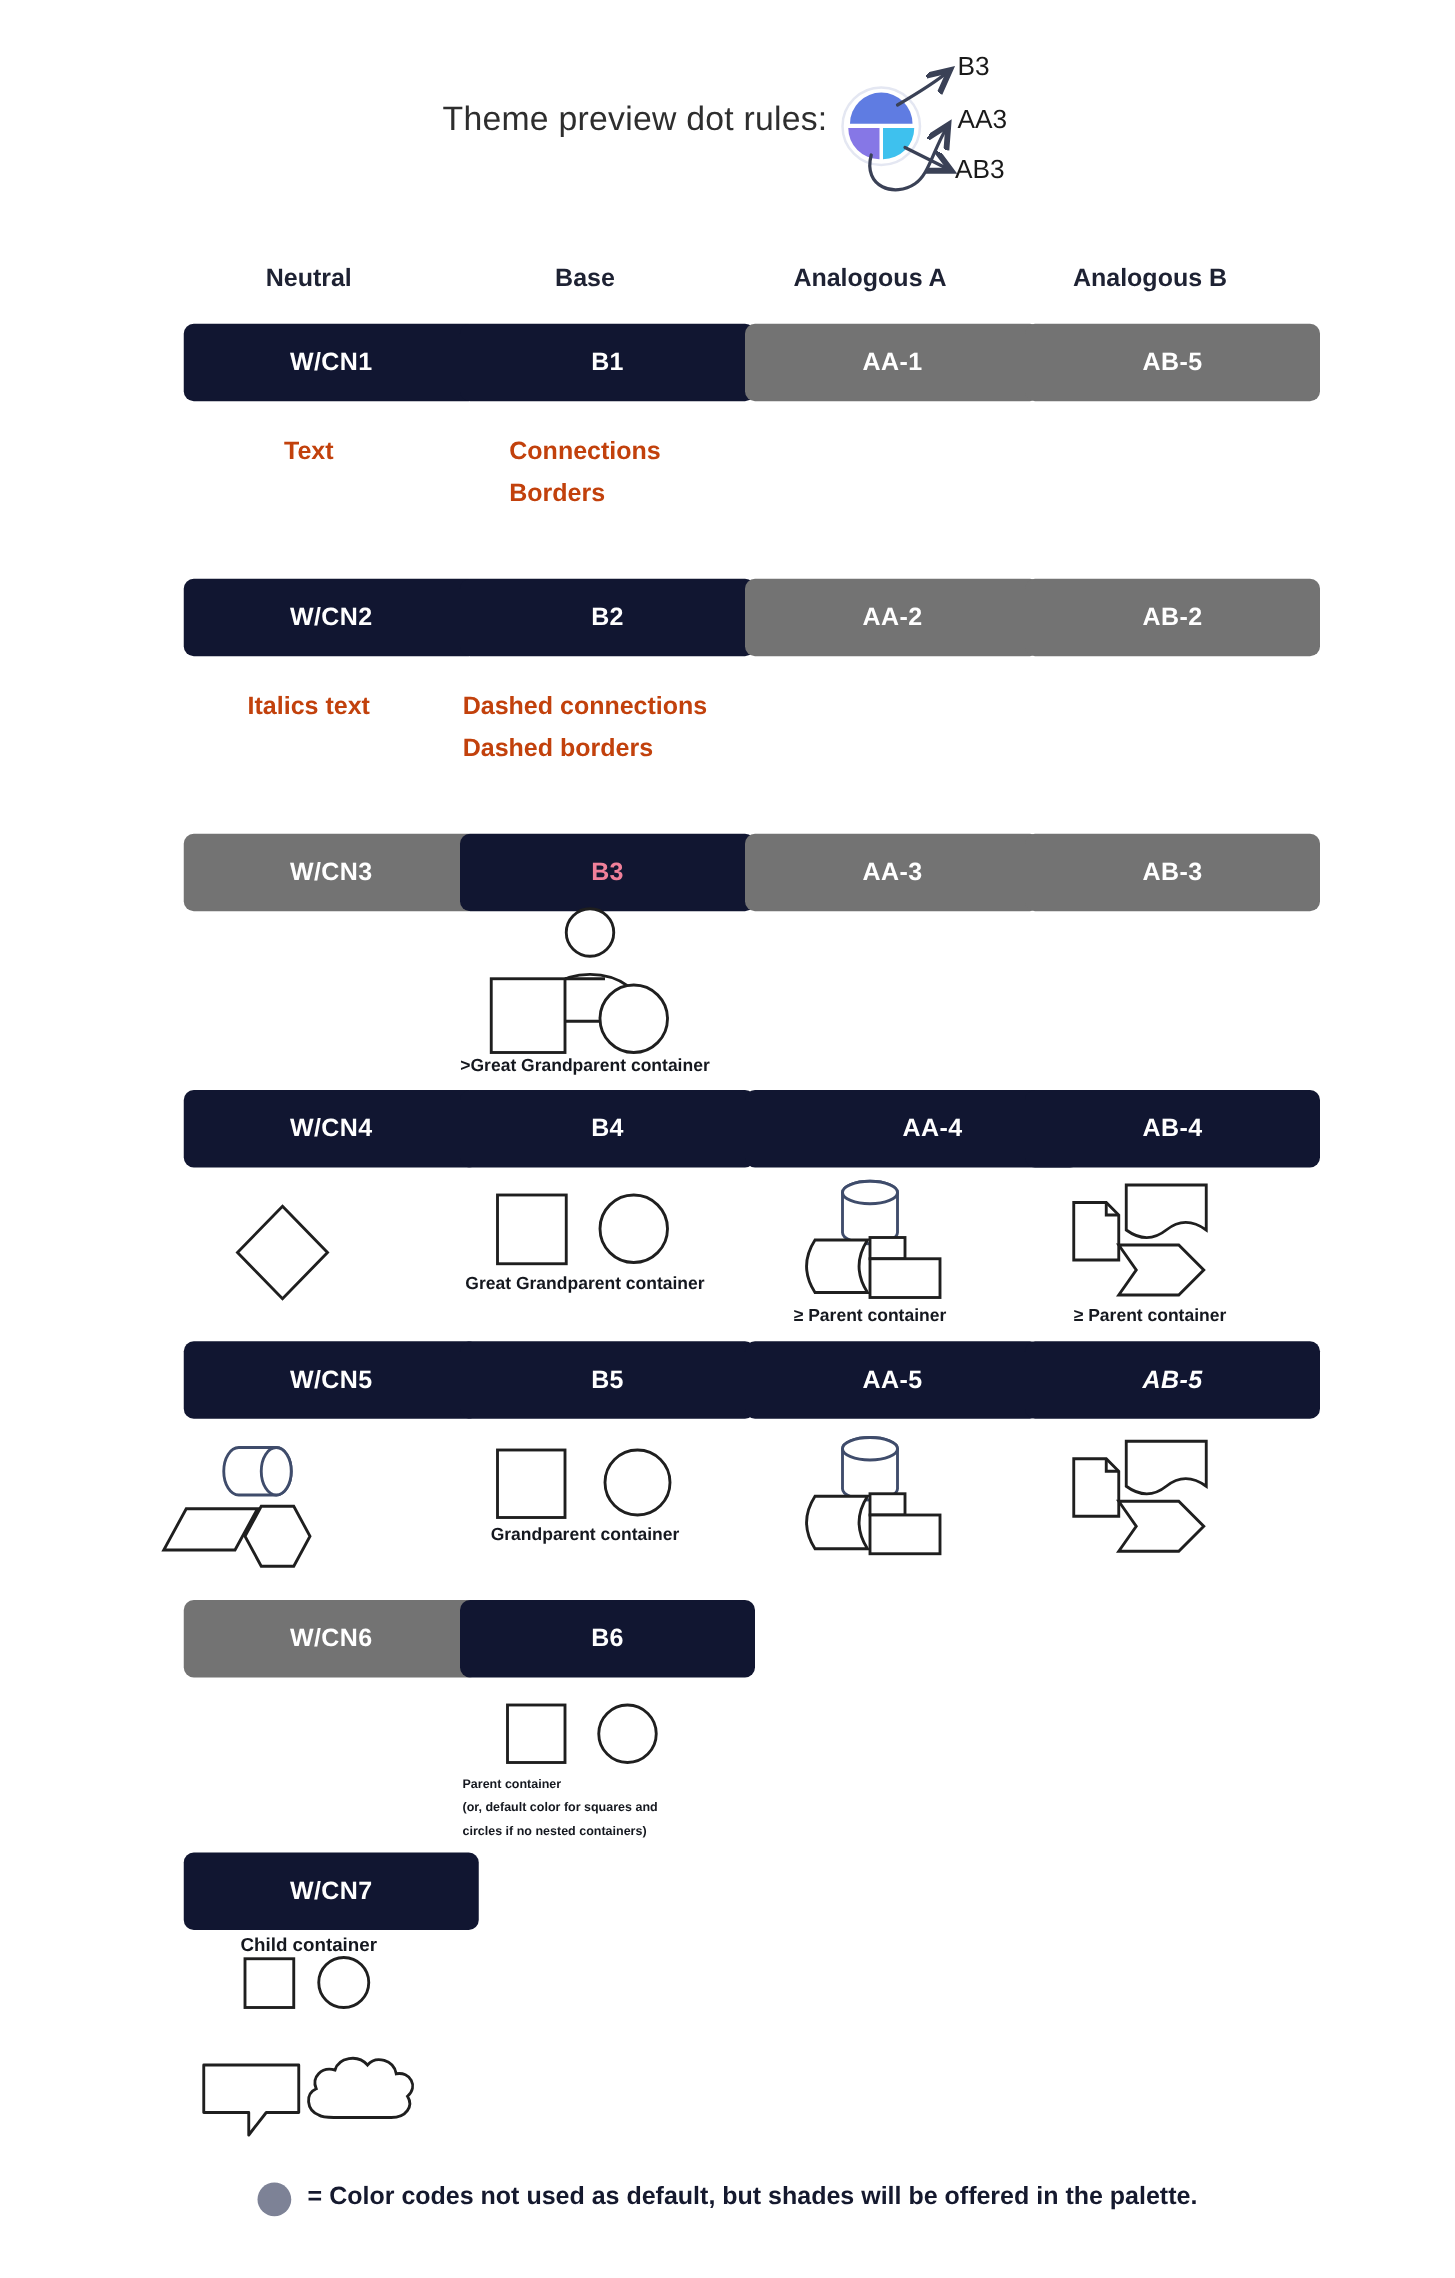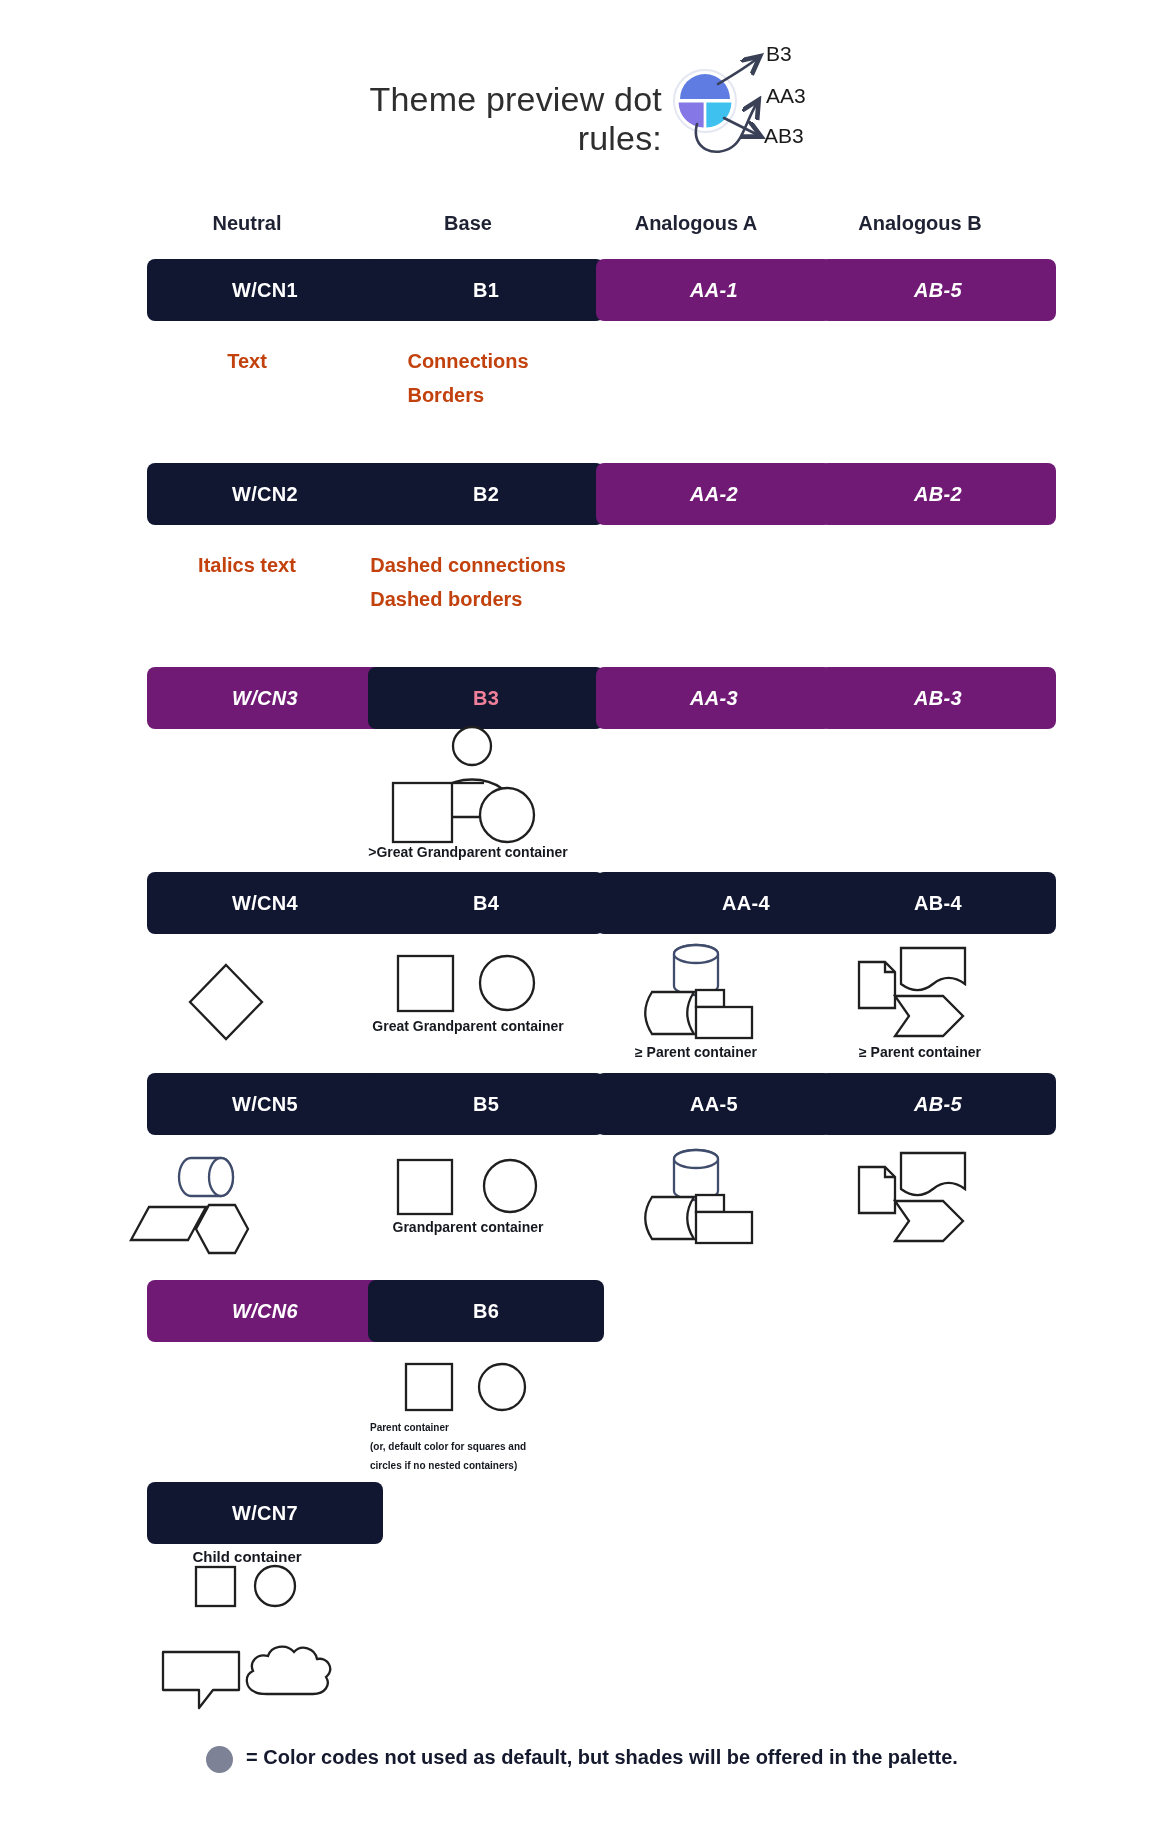--- a/index.html
+++ b/index.html
@@ -2,31 +2,31 @@
 <html><head>
 <meta charset="utf-8">
 <style>
   html,body{margin:0;padding:0;background:#ffffff;}
   .canvas{
     position:relative;width:1164px;height:1822px;background:#ffffff;overflow:hidden;
     font-family:"Liberation Sans","DejaVu Sans",sans-serif;color:#20242f;
   }
   .abs{position:absolute;}
   .title{
-    font-size:34px;font-weight:500;color:#2e2e2e;text-align:right;
+    font-size:27px;font-weight:500;color:#2e2e2e;text-align:right;
     letter-spacing:.2px;
   }
   .dot-label{font-size:21px;font-weight:500;color:#1a1a1a;}
   .col-header{width:200px;text-align:center;font-size:20px;font-weight:700;color:#1e2233;}
   .swatch{
     width:236px;height:62px;border-radius:8px;display:flex;align-items:center;justify-content:center;
     font-size:20px;font-weight:600;color:#ffffff;letter-spacing:.3px;
   }
   .swatch.dark{background:#111631;}
-  .swatch.gray{background:#701a75;font-style:italic;}
+  .swatch.gray{background:#737373;}
   .swatch.pink{color:#f0809a;}
   .cap20{font-size:20px;font-weight:600;color:#c2410c;line-height:34px;}
   .center{width:200px;text-align:center;}
   .capblock{width:200px;display:flex;justify-content:center;}
   .capblock > div{text-align:left;}
   .cap14{font-size:14px;font-weight:700;color:#15181f;}
   .cap13{font-size:10px;font-weight:600;color:#15181f;line-height:19px;text-align:left;}
   .cap15{font-size:15px;font-weight:700;color:#15181f;}
   .legend{
     left:0;top:1746px;width:1164px;display:flex;justify-content:center;gap:13px;

